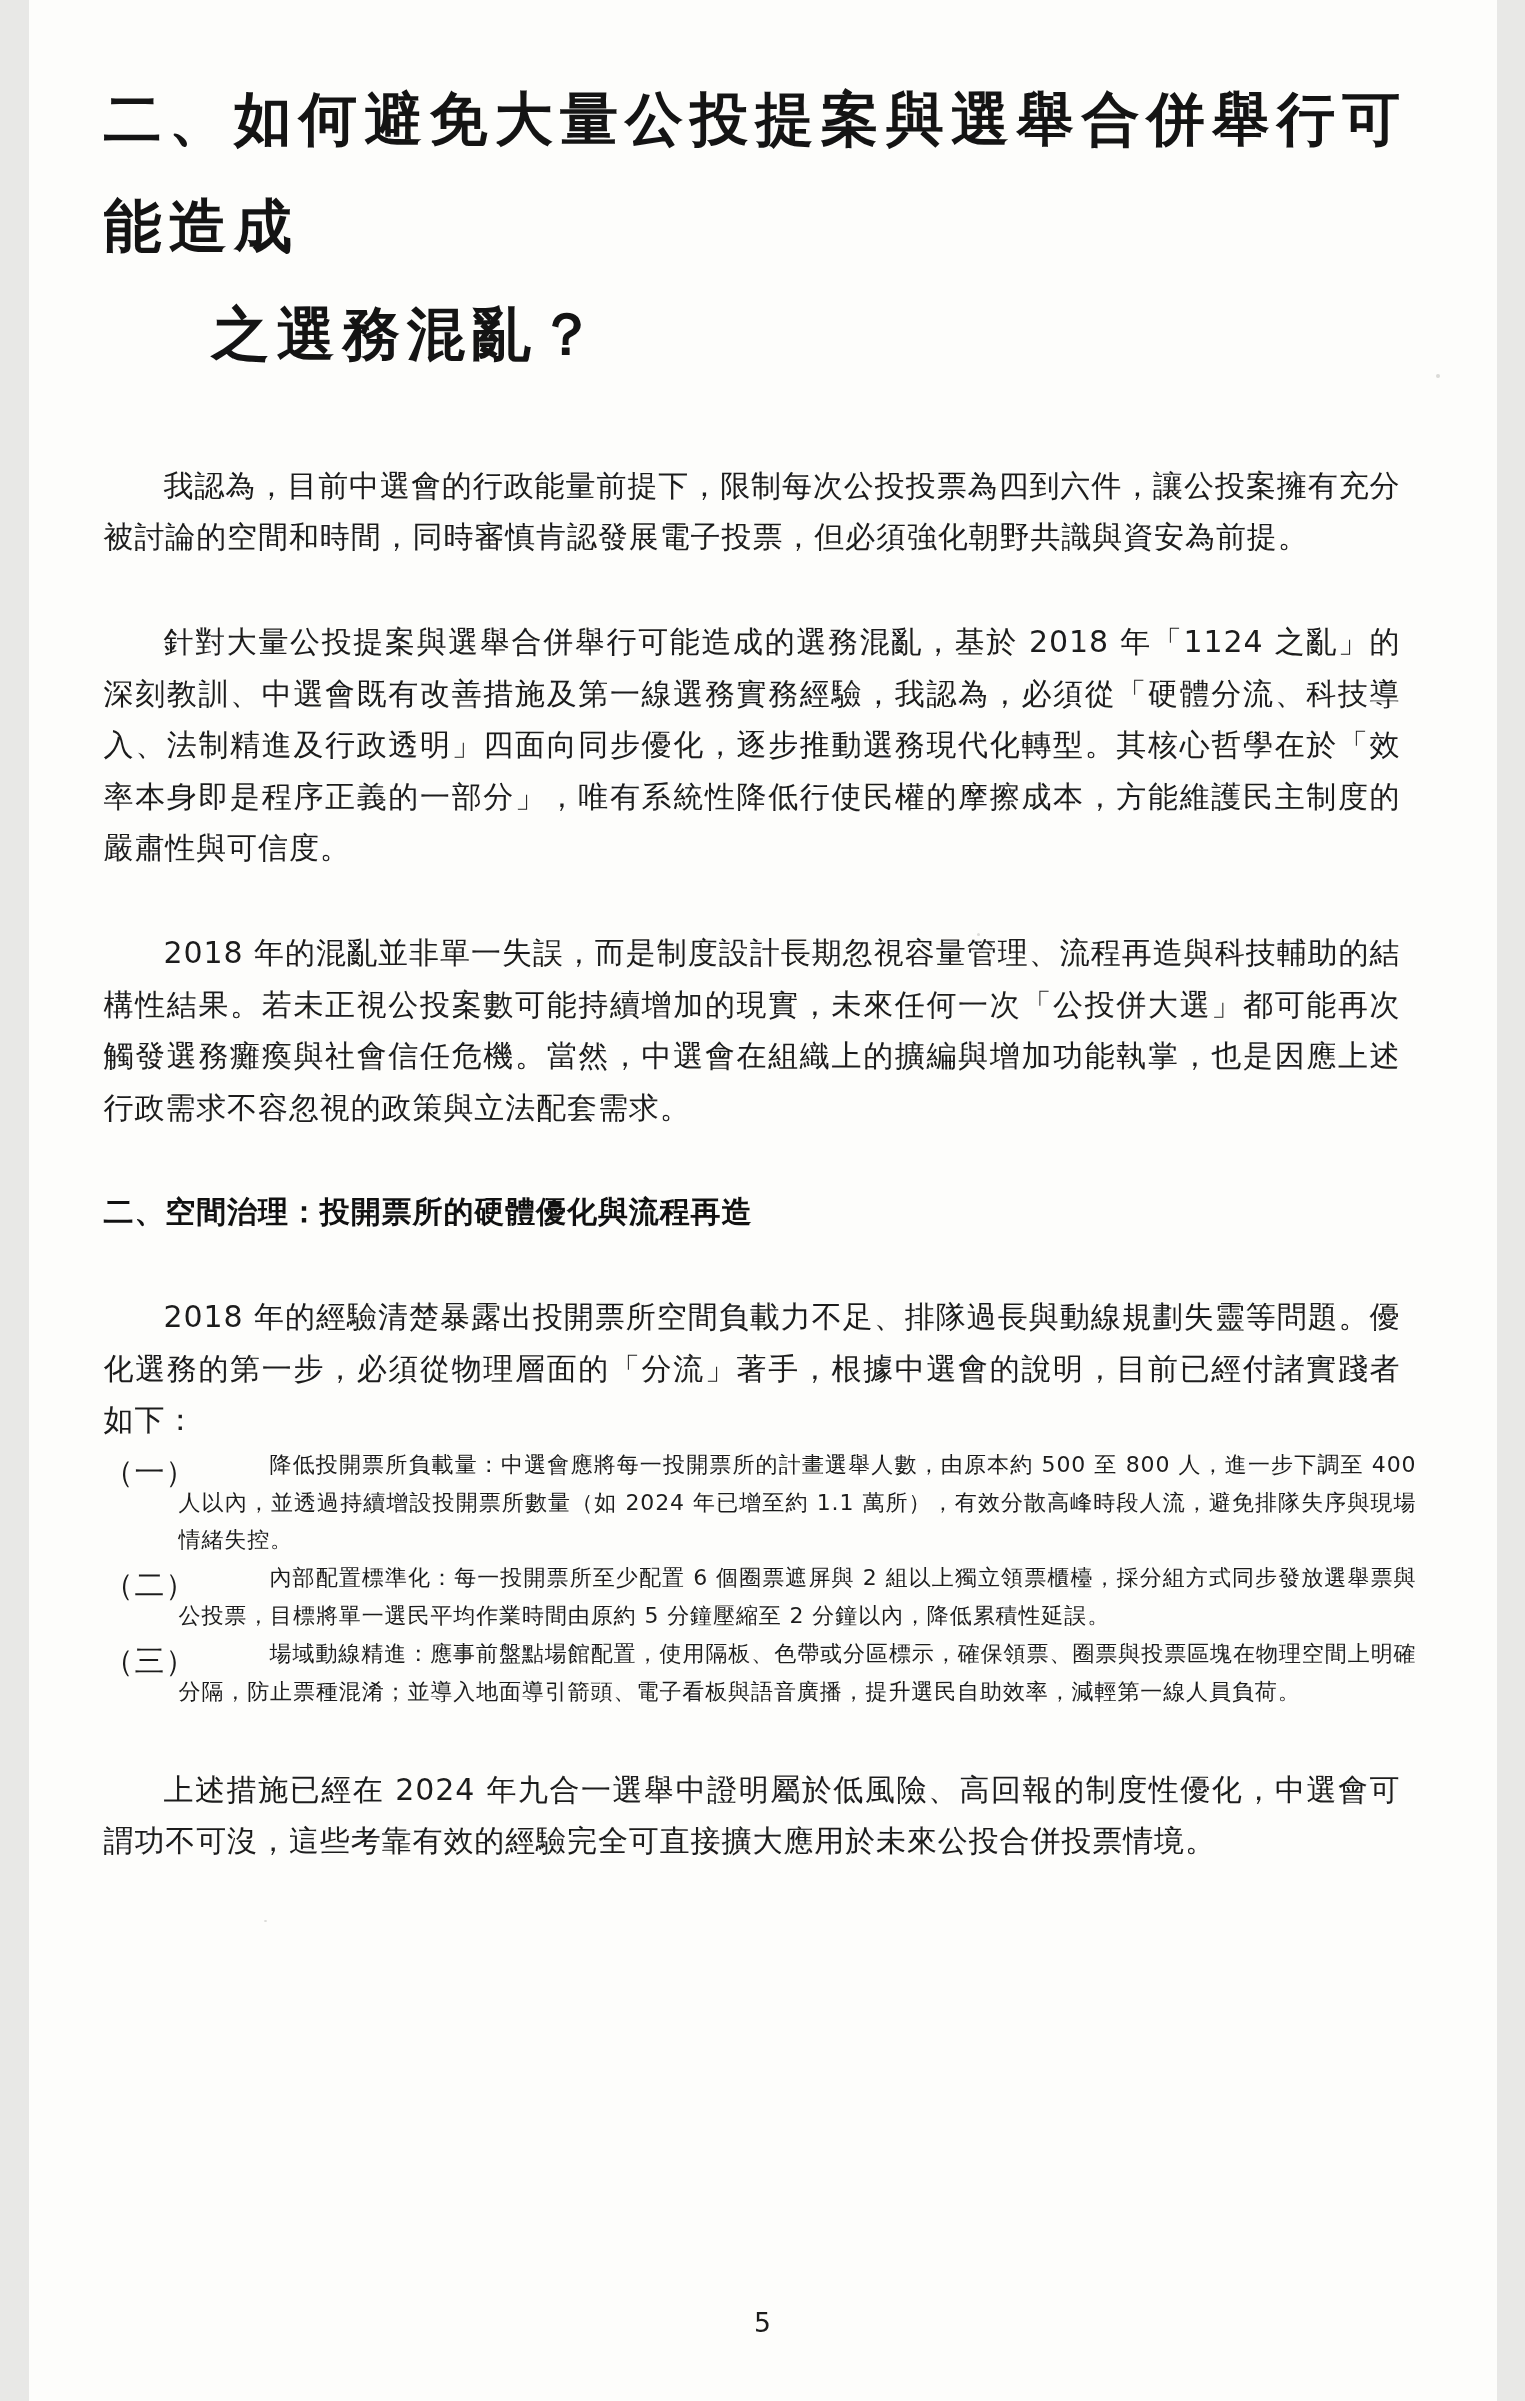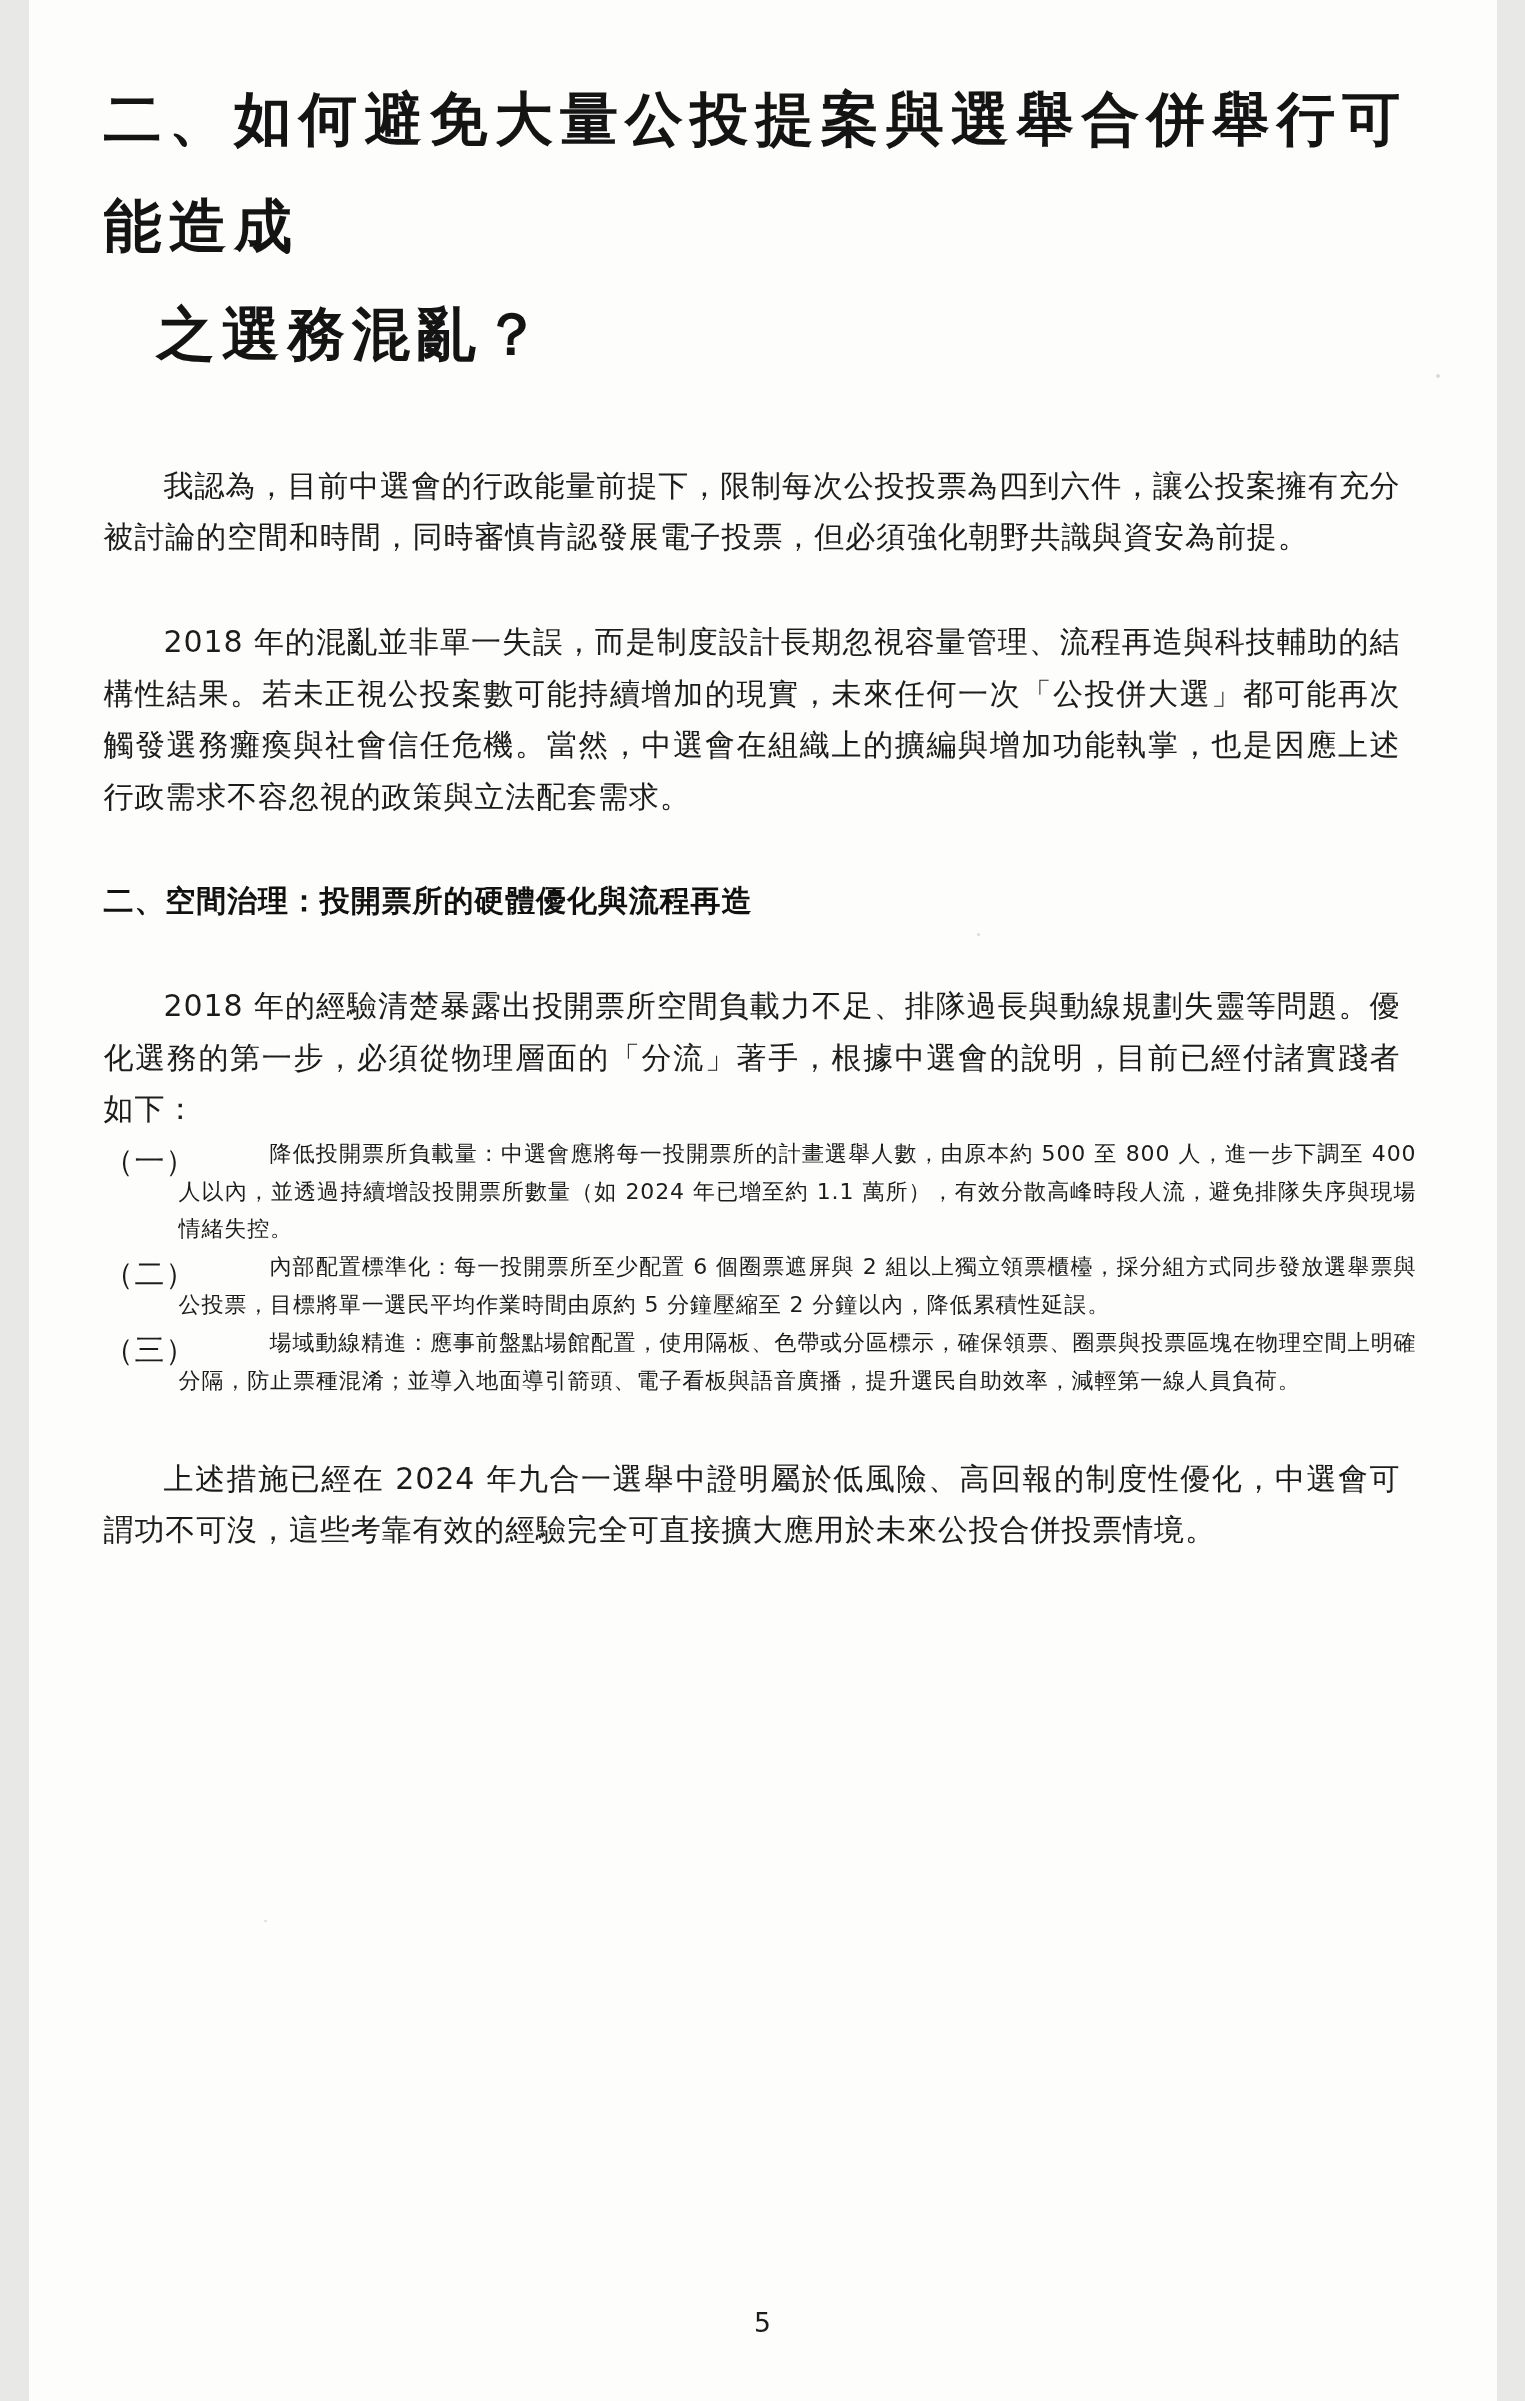--- a/index.html
+++ b/index.html
@@ -24,21 +24,21 @@
     font-family: "DejaVu Serif", serif;
     font-weight: 600;
     font-size: 58px;
     line-height: 1.85;
     letter-spacing: 7.2px;
     margin: 0 0 72px 0;
     color: #141414;
   }
   .doc-title .line2 {
     display: block;
-    margin-left: 53px;
+    margin-left: 108px;
   }
   
   .para {
     font-size: 30px;
     line-height: 1.72;
     letter-spacing: 0.9px;
     text-align: justify;
     margin: 0 16px 53px 0;
     color: #1c1c1c;
   }
@@ -104,20 +104,21 @@
 <div class="page">
 
   <h1 class="doc-title">
     <span class="line1">二、如何避免大量公投提案與選舉合併舉行可能造成</span>
     <span class="line2">之選務混亂？</span>
   </h1>
 
   <p class="para indent">我認為，目前中選會的行政能量前提下，限制每次公投投票為四到六件，讓公投案擁有充分被討論的空間和時間，同時審慎肯認發展電子投票，但必須強化朝野共識與資安為前提。</p>
 
 
+  <p class="para indent">針對大量公投提案與選舉合併舉行可能造成的選務混亂，基於 2018 年「1124 之亂」的深刻教訓、中選會既有改善措施及第一線選務實務經驗，我認為，必須從「硬體分流、科技導入、法制精進及行政透明」四面向同步優化，逐步推動選務現代化轉型。其核心哲學在於「效率本身即是程序正義的一部分」，唯有系統性降低行使民權的摩擦成本，方能維護民主制度的嚴肅性與可信度。</p>
 
   <p class="para indent">2018 年的混亂並非單一失誤，而是制度設計長期忽視容量管理、流程再造與科技輔助的結構性結果。若未正視公投案數可能持續增加的現實，未來任何一次「公投併大選」都可能再次觸發選務癱瘓與社會信任危機。當然，中選會在組織上的擴編與增加功能執掌，也是因應上述行政需求不容忽視的政策與立法配套需求。</p>
 
   <h2 class="sec-heading">二、空間治理：投開票所的硬體優化與流程再造</h2>
 
   <p class="para indent tight">2018 年的經驗清楚暴露出投開票所空間負載力不足、排隊過長與動線規劃失靈等問題。優化選務的第一步，必須從物理層面的「分流」著手，根據中選會的說明，目前已經付諸實踐者如下：</p>
 
   <div class="num-list">
     <div class="num-item">
       <span class="item-label">（一）</span>

